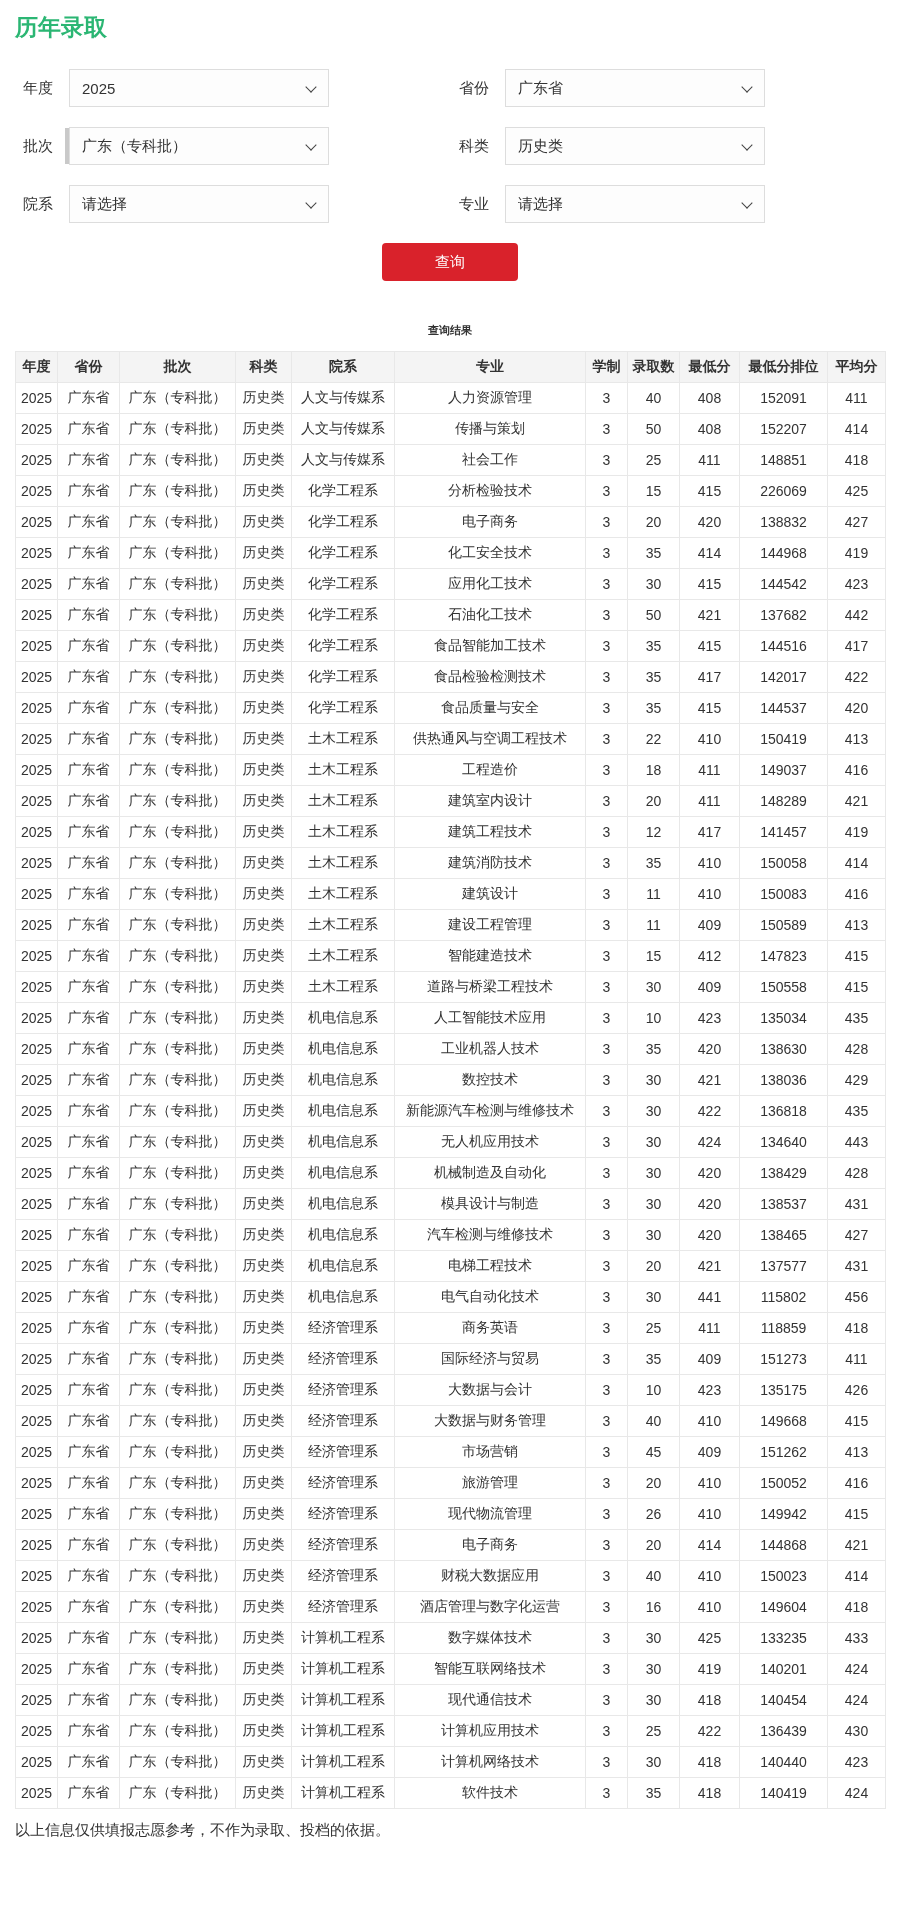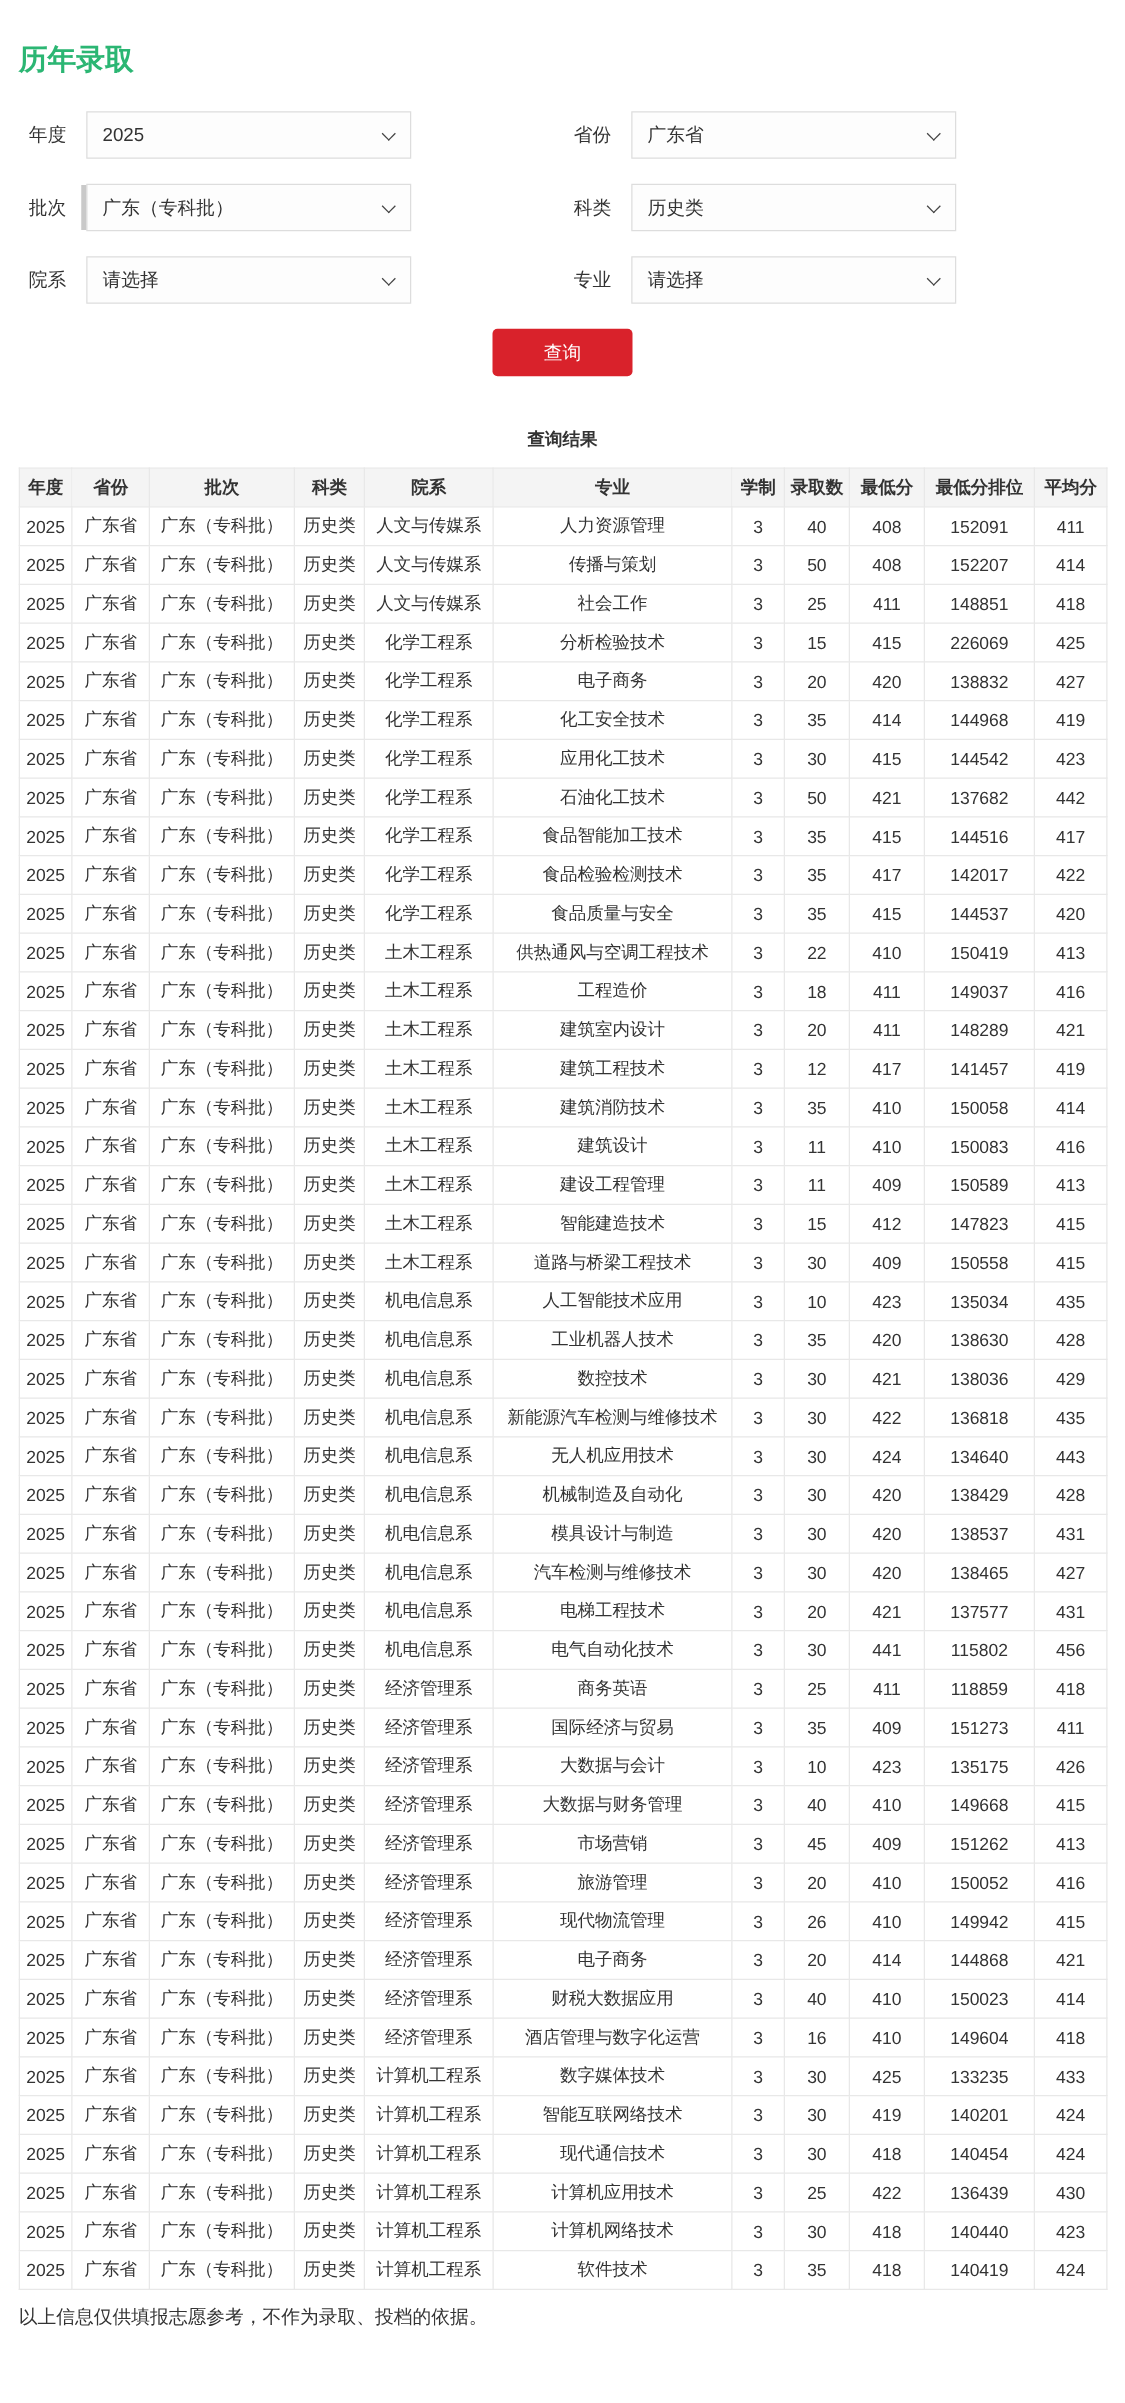--- a/index.html
+++ b/index.html
@@ -9,21 +9,21 @@
     --header-bg:#f4f4f4;
     --text:#333;
   }
   *{box-sizing:border-box;}
   html,body{margin:0;padding:0;background:#fff;}
   body{
     width:900px;
     font-family:"Liberation Sans","DejaVu Sans",sans-serif;
     color:var(--text);
   }
-  .page{padding:26px 15px 40px 15px;}
+  .page{padding:6px 15px 40px 15px;}
 
   .page-title{
     font-size:23px;
     font-weight:700;
     color:var(--green);
     margin:6px 0 26px 0;
   }
 
   
   .form{padding-left:8px;}
@@ -78,35 +78,35 @@
     left:-5px;
     top:0;
     width:4px;
     height:100%;
     background:#c9c9c9;
   }
 
   
   .btn-wrap{text-align:center;margin-top:18px;}
   .query-btn{
-    width:112px;
+    width:136px;
     height:38px;
     background:var(--red);
     color:#fff;
     border:none;
     border-radius:4px;
     font-size:15px;
     font-family:inherit;
     cursor:pointer;
   }
 
   
   .results-title{
     text-align:center;
-    font-size:14px;
+    font-size:11px;
     font-weight:700;
     color:var(--text);
     margin:42px 0 13px 0;
   }
   table.results{
     width:870px;
     border-collapse:collapse;
     table-layout:fixed;
   }
   .results th,.results td{

